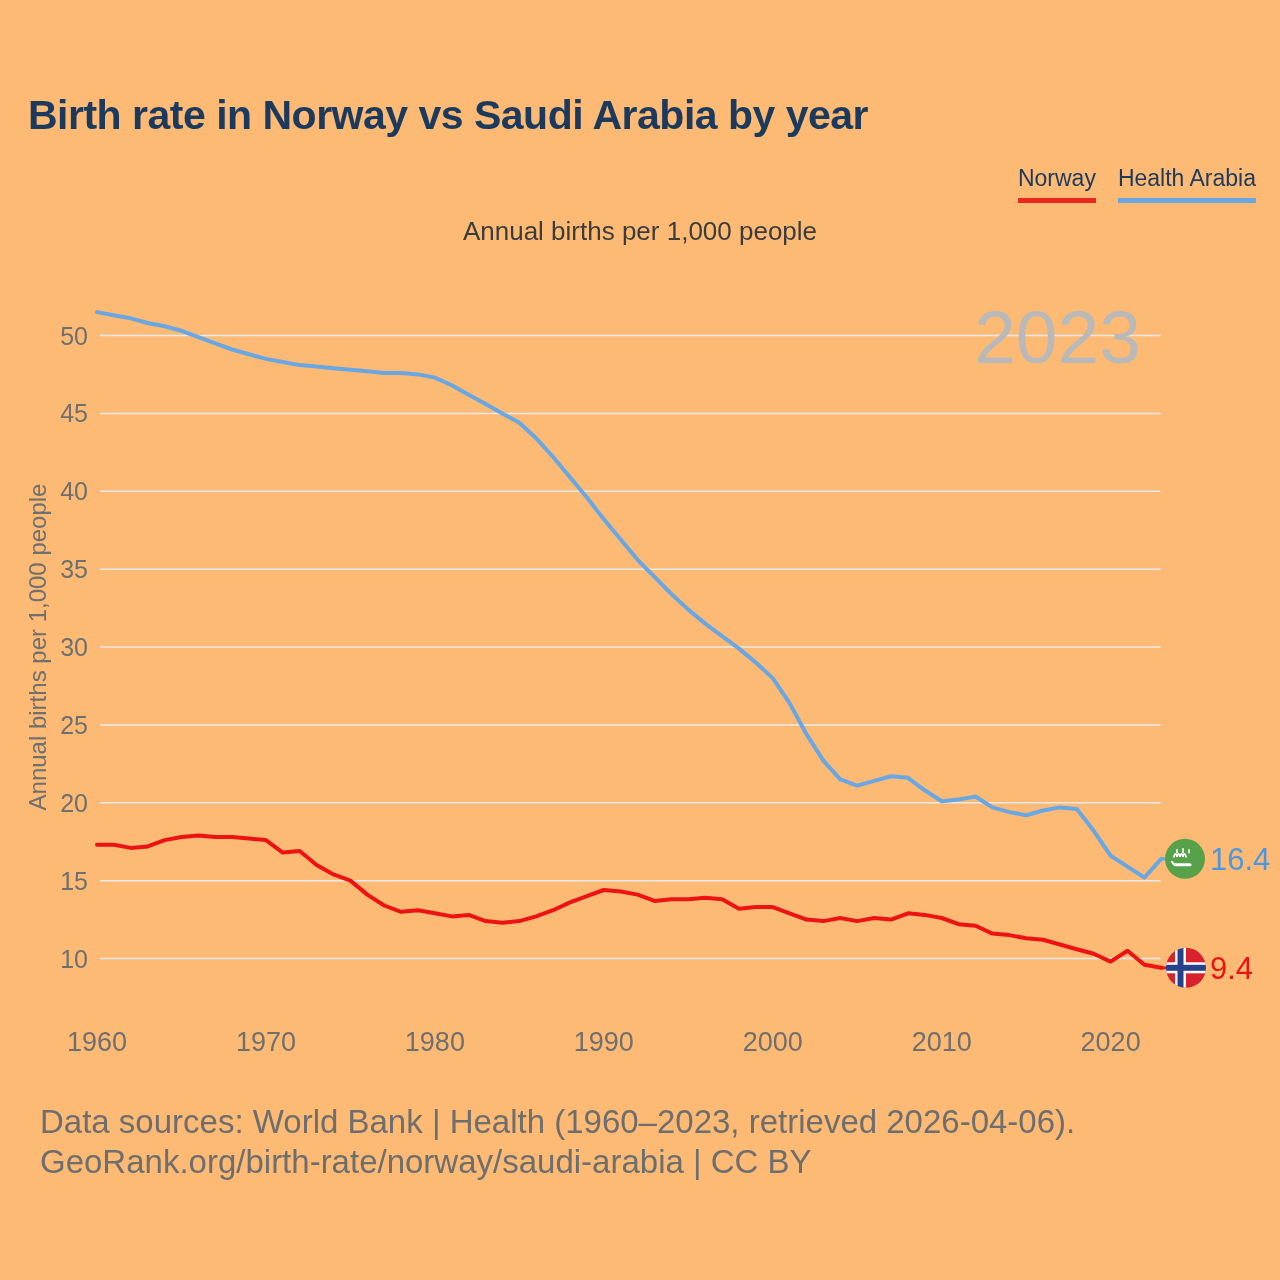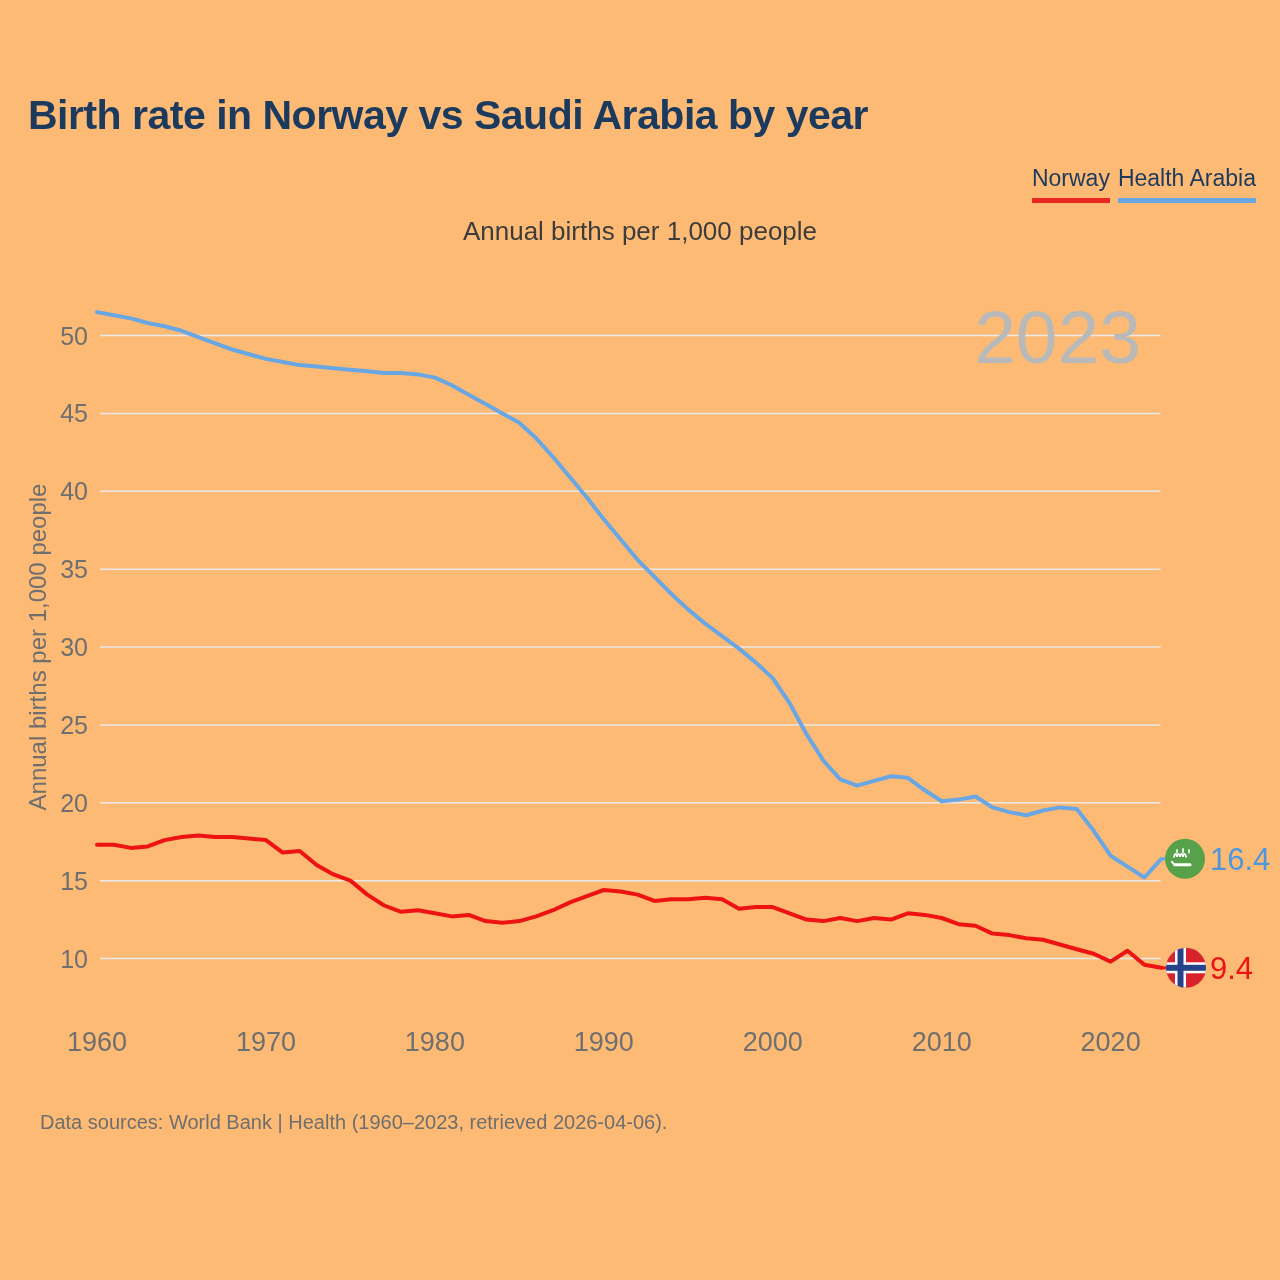--- a/index.html
+++ b/index.html
@@ -1,23 +1,23 @@
 <!DOCTYPE html>
 <html><head>
 <meta charset="utf-8">
 <style>
   html,body{margin:0;padding:0;background:#ffffff;}
   #canvas{position:relative;width:1280px;height:1280px;background:#fdba74;overflow:hidden;
           font-family:"Liberation Sans", sans-serif;}
   #page-title{position:absolute;left:28px;top:92px;font-size:41px;font-weight:700;letter-spacing:-0.5px;}
-  #legend{position:absolute;top:165px;right:24px;display:flex;gap:8px;margin-left:18px;}
+  #legend{position:absolute;top:165px;right:24px;display:flex;gap:22px;margin-left:18px;}
   .legend-item{font-size:23px;padding-bottom:6px;border-bottom:5px solid transparent;cursor:pointer;}
   #chart-subtitle{position:absolute;top:216px;left:0;width:100%;text-align:center;font-size:26px;}
   #chart-svg{position:absolute;left:0;top:0;width:1280px;height:1280px;}
-  #footer{position:absolute;left:40px;top:1102px;font-size:20px;line-height:40px;}
+  #footer{position:absolute;left:40px;top:1102px;font-size:33px;line-height:40px;}
   text{font-family:"Liberation Sans", sans-serif;}
 </style>
 </head>
 <body>
 
 <div id="canvas">
 
   <div id="page-title" style="color: rgb(28, 58, 94);">Birth rate in Norway vs Saudi Arabia by year</div>
 
   <div id="legend">
@@ -93,15 +93,16 @@
         <rect id="nf-bh" x="-20" y="-3" width="40" height="6" fill="#26428b"></rect>
       </g>
     </g>
 
     <text id="end-saudi" font-size="31" text-anchor="start" x="1210" y="869.8" fill="#4f97dd">16.4</text>
     <text id="end-norway" font-size="31" text-anchor="start" x="1210" y="978.8" fill="#ed1313">9.4</text>
   </svg>
 
   <div id="footer" style="color: rgb(110, 110, 110);">
     <div>Data sources: World Bank | Health (1960–2023, retrieved 2026-04-06).</div>
+    <div>GeoRank.org/birth-rate/norway/saudi-arabia | CC BY</div>
   </div>
 
 </div>
 
 </body></html>

